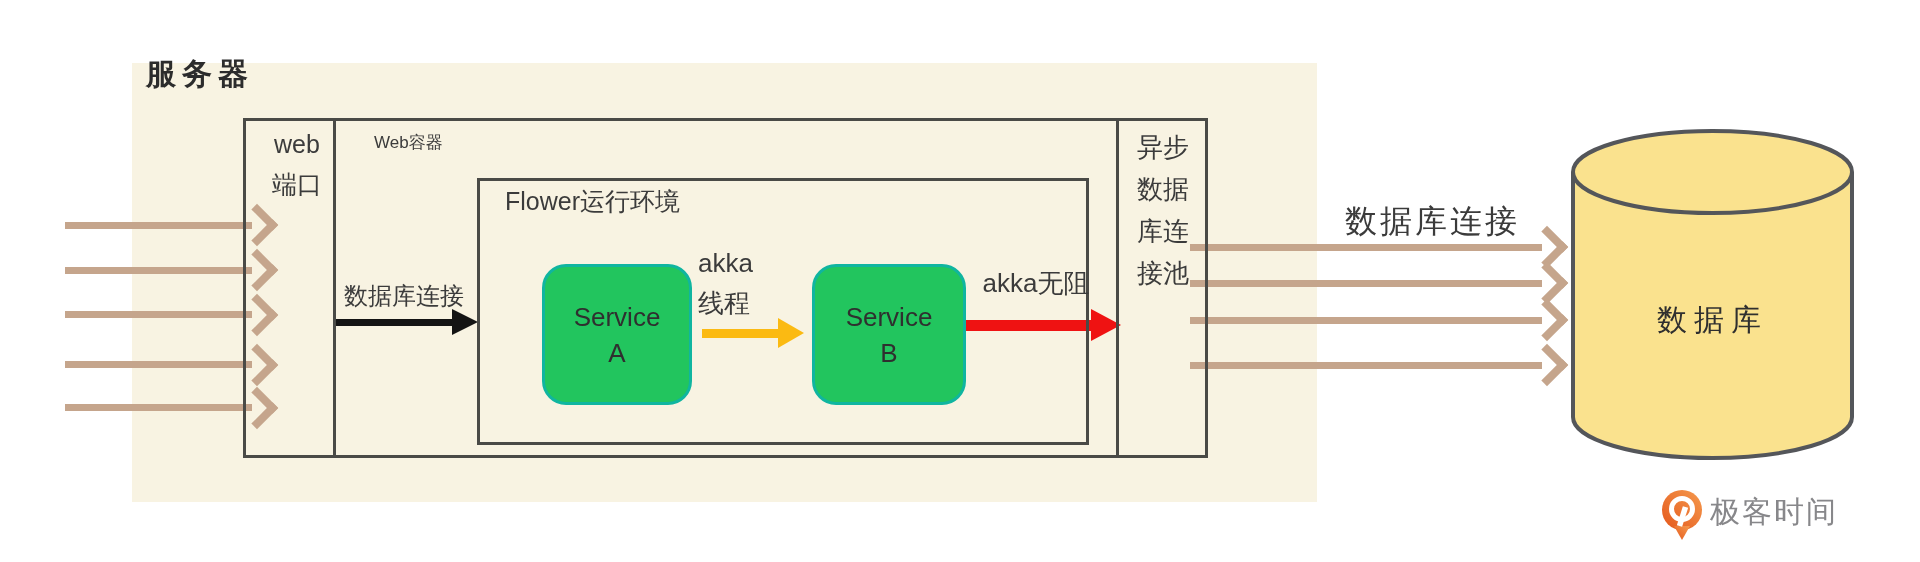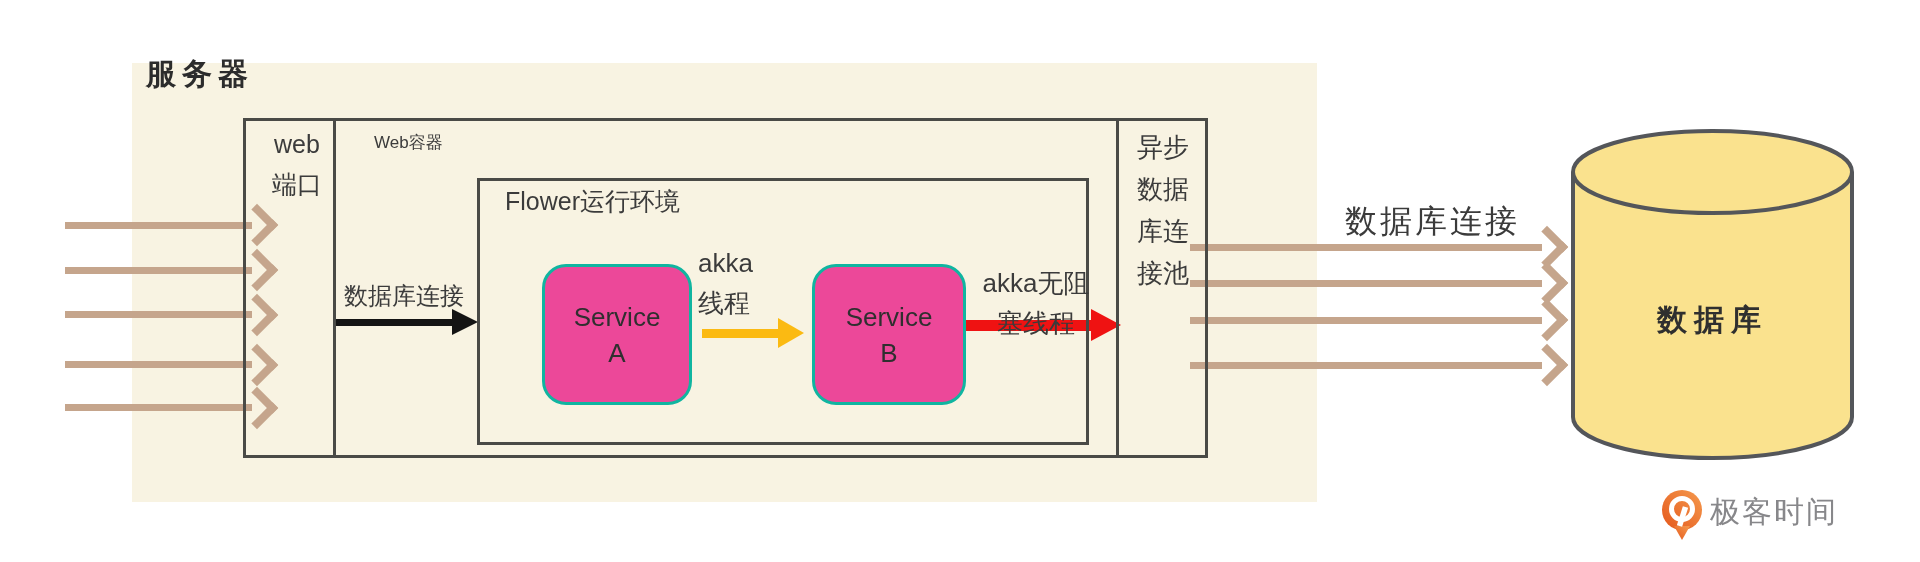--- a/index.html
+++ b/index.html
@@ -18,38 +18,38 @@
 
   
   .server-box  { left:243px;  top:118px; width:965px; height:340px; border:3px solid #4a4a46; z-index:4; }
   .vline       { width:3px; top:118px; height:340px; background:#4a4a46; z-index:4; }
   .vline.v1    { left:333px; }
   .vline.v2    { left:1116px; }
   .flower-box  { left:477px;  top:178px; width:612px; height:267px; border:3px solid #4a4a46; z-index:4; }
 
   .service-box {
     top:264px; height:141px; border:3px solid #10b5a0; border-radius:24px;
-    background:#ec4899; display:flex; flex-direction:column; align-items:center; justify-content:center;
+    background:#22c55e; display:flex; flex-direction:column; align-items:center; justify-content:center;
     font-size:26px; line-height:36px; color:#2f2f2f; z-index:3; text-align:center;
   }
   .service-a { left:542px; width:150px; }
   .service-b { left:812px; width:154px; }
 
   
   .lbl { z-index:5; white-space:nowrap; color:#3b3b3b; }
   .server-title   { left:146px; top:54px;  font-size:30px; font-weight:700; letter-spacing:6px; color:#2c2c2c; }
   .web-port       { left:243px; top:124px; width:108px; text-align:center; font-size:25px; line-height:40px; }
   .web-container  { left:374px; top:131px; font-size:17px; }
   .flower-lbl     { left:505px; top:185px; font-size:25px;text-align:right; }
   .container-thread-lbl { left:344px; top:280px; font-size:24px; }
   .akka-lbl       { left:698px; top:243px; width:96px;  text-align:left; font-size:26px; line-height:40px; }
   .nonblock-lbl   { left:962px; top:235px; width:148px; text-align:center; font-size:26px; line-height:40px;margin-top:28px; }
   .pool-lbl       { left:1119px; top:126px; width:88px; text-align:center; font-size:26px; line-height:42px; }
   .dbconn-lbl     { left:1345px; top:200px; font-size:32px; letter-spacing:3px; }
-  .db-name        { left:1570px; top:300px; width:285px; text-align:center; font-size:30px; font-weight:700; letter-spacing:7px; color:#2f2f2f; }
+  .db-name        { left:1570px; top:300px; width:285px; text-align:center; font-size:30px; font-weight:400; letter-spacing:7px; color:#2f2f2f; }
 
   
   .shaft { position:absolute; z-index:2; }
   .tan   { background:#c5a58c; }
   .chev  {
     position:absolute; width:30px; height:30px; z-index:2;
     border-top:8px solid #c5a58c; border-right:8px solid #c5a58c;
     transform:rotate(45deg);
   }
   .tri { position:absolute; width:0; height:0; z-index:2; }
@@ -93,21 +93,20 @@
   <span>B</span>
 </div>
 
 <div class="abs lbl container-thread-lbl">数据库连接</div>
 <div class="abs lbl akka-lbl">
   <div>akka</div>
   <div>线程</div>
 </div>
 <div class="abs lbl nonblock-lbl">
   <div>akka无阻</div>
-  <div>塞线程</div>
 </div>
 
 <div class="abs lbl pool-lbl">
   <div>异步</div>
   <div>数据</div>
   <div>库连</div>
   <div>接池</div>
 </div>
 
 <div class="abs lbl dbconn-lbl">数据库连接</div>

